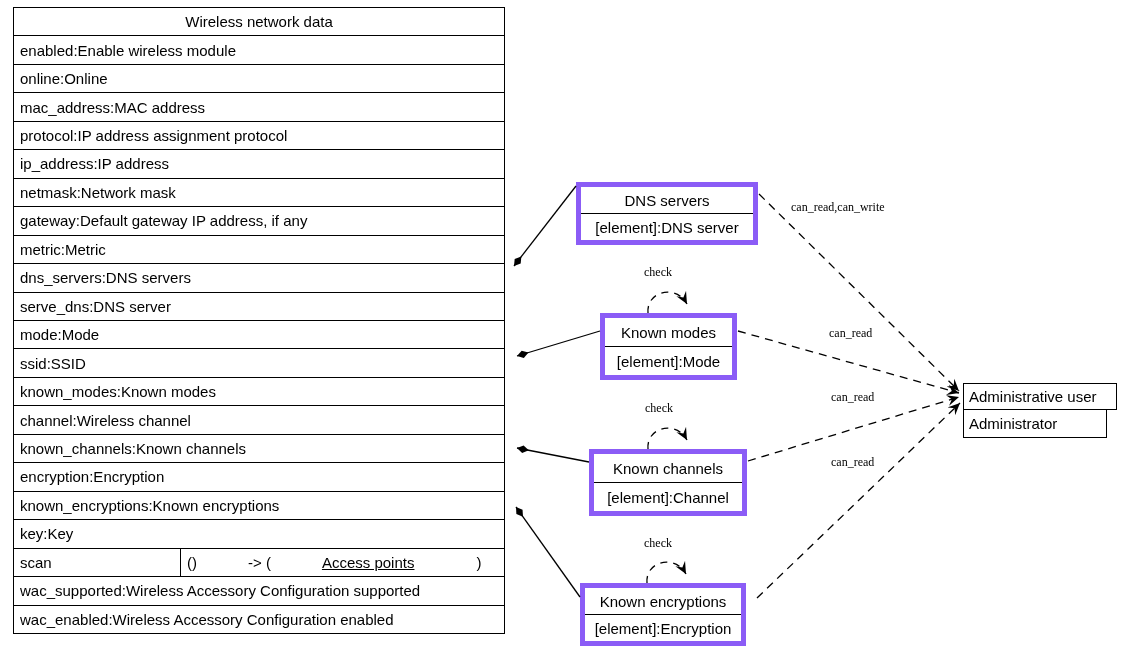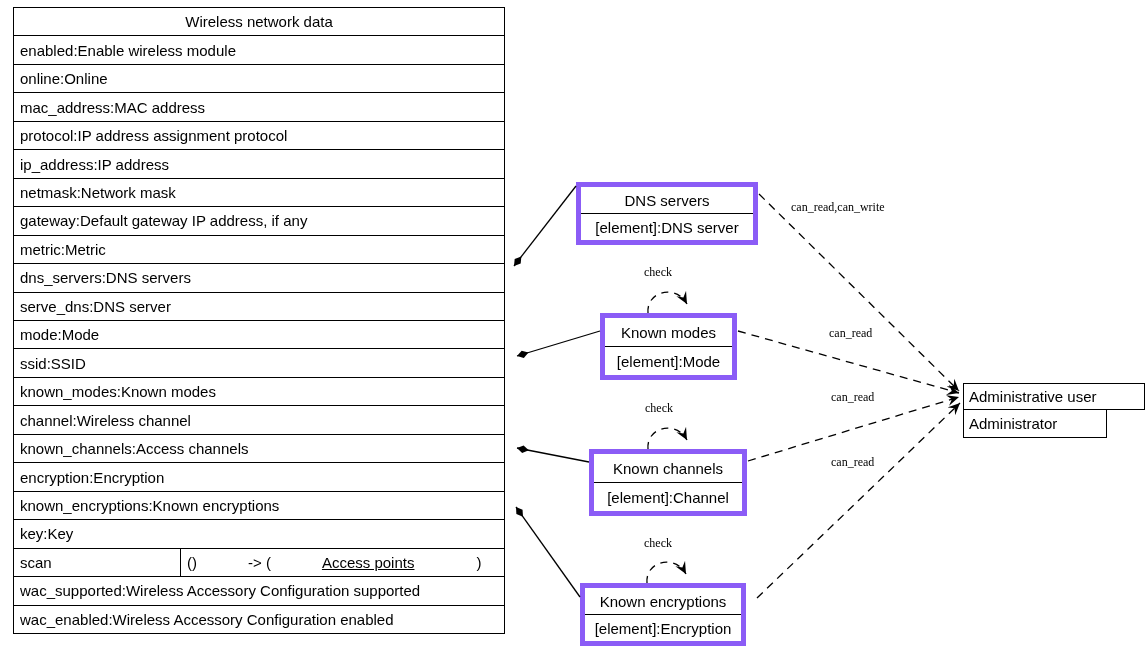--- a/index.html
+++ b/index.html
@@ -4,21 +4,21 @@
 <style>
   html,body{margin:0;padding:0;background:#fff;}
   #canvas{
     position:relative;width:1148px;height:651px;background:#fff;overflow:hidden;
     font-family:"Liberation Sans",sans-serif;color:#000;
   }
   
   .attr-table{
     position:absolute;left:13px;top:7px;width:492px;height:627px;
     display:flex;flex-direction:column;
-    border:1px solid #000;background:#fff;box-sizing:border-box;justify-content:flex-end;
+    border:1px solid #000;background:#fff;box-sizing:border-box;
   }
   .attr-row{
     flex:1;display:flex;align-items:center;
     border-bottom:1px solid #000;
     font-size:15px;line-height:1;padding-left:6px;box-sizing:border-box;
     white-space:nowrap;overflow:hidden;
   }
   .attr-row:last-child{border-bottom:none;}
   .attr-row.hdr{justify-content:center;padding-left:0;}
   .attr-row.method{padding-left:0;}
@@ -51,21 +51,21 @@
   #node-channels{left:589px;top:449px;width:158px;}
   #node-channels .node-title,#node-channels .node-body{height:28px;}
   #node-enc{left:580px;top:583px;width:166px;}
   #node-enc .node-title,#node-enc .node-body{height:26px;}
   
   .actor-part{
     position:absolute;border:1px solid #000;background:#fff;box-sizing:border-box;
     font-size:15px;display:flex;align-items:center;padding-left:5px;
     white-space:nowrap;z-index:2;
   }
-  #actor-title{left:963px;top:383px;width:182px;height:27px;}
+  #actor-title{left:963px;top:383px;width:154px;height:27px;}
   #actor-role-0{left:963px;top:409px;width:144px;height:29px;}
   #actor-role-1{left:963px;top:437px;width:144px;height:29px;}
   
   .edge-label{
     position:absolute;font-family:"Liberation Serif",serif;font-size:12px;
     white-space:nowrap;z-index:3;line-height:1;
   }
   #lbl-dns{left:791px;top:201px;}
   #lbl-modes{left:829px;top:327px;}
   #lbl-channels{left:831px;top:391px;}
@@ -90,21 +90,21 @@
     <div class="attr-row">ip_address:IP address</div>
     <div class="attr-row">netmask:Network mask</div>
     <div class="attr-row">gateway:Default gateway IP address, if any</div>
     <div class="attr-row">metric:Metric</div>
     <div class="attr-row">dns_servers:DNS servers</div>
     <div class="attr-row">serve_dns:DNS server</div>
     <div class="attr-row">mode:Mode</div>
     <div class="attr-row">ssid:SSID</div>
     <div class="attr-row">known_modes:Known modes</div>
     <div class="attr-row">channel:Wireless channel</div>
-    <div class="attr-row">known_channels:Access channels</div>
+    <div class="attr-row">known_channels:Known channels</div>
     <div class="attr-row">encryption:Encryption</div>
     <div class="attr-row">known_encryptions:Known encryptions</div>
     <div class="attr-row">key:Key</div>
     <div class="attr-row method">
       <div class="method-name">scan</div>
       <div class="method-sig">
         <span class="m-params">()</span>
         <span class="m-arrow">-&gt; (</span>
         <span class="m-result">Access points</span>
         <span class="m-close">)</span>

